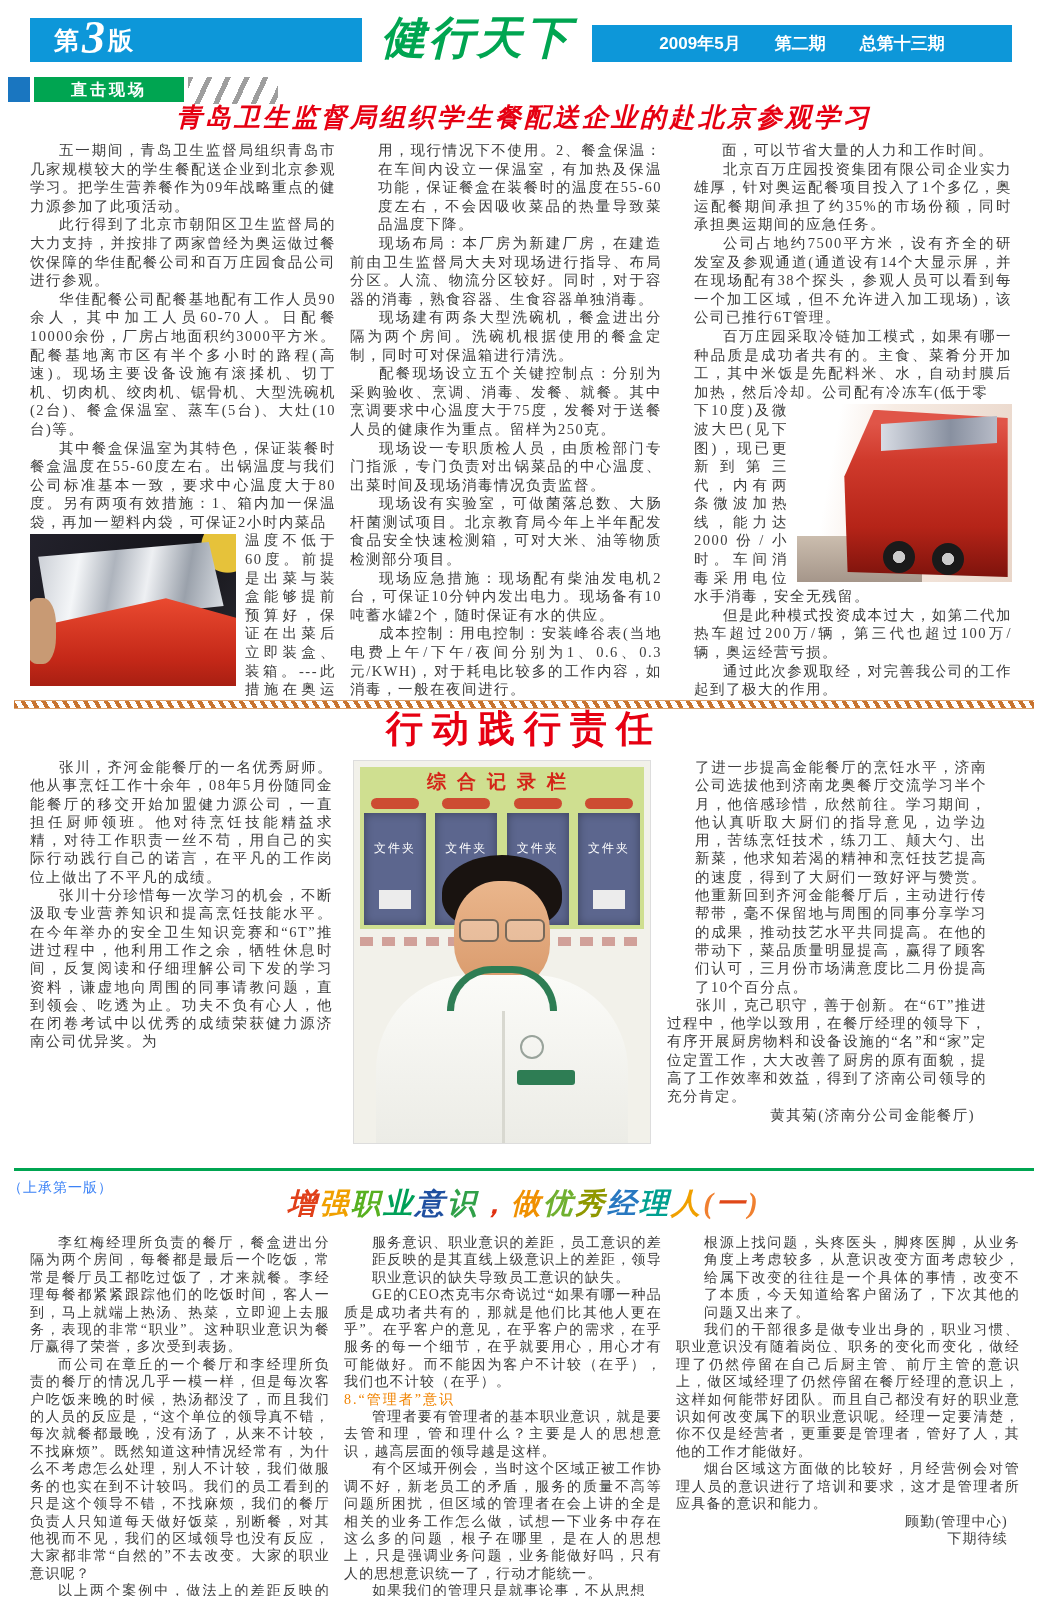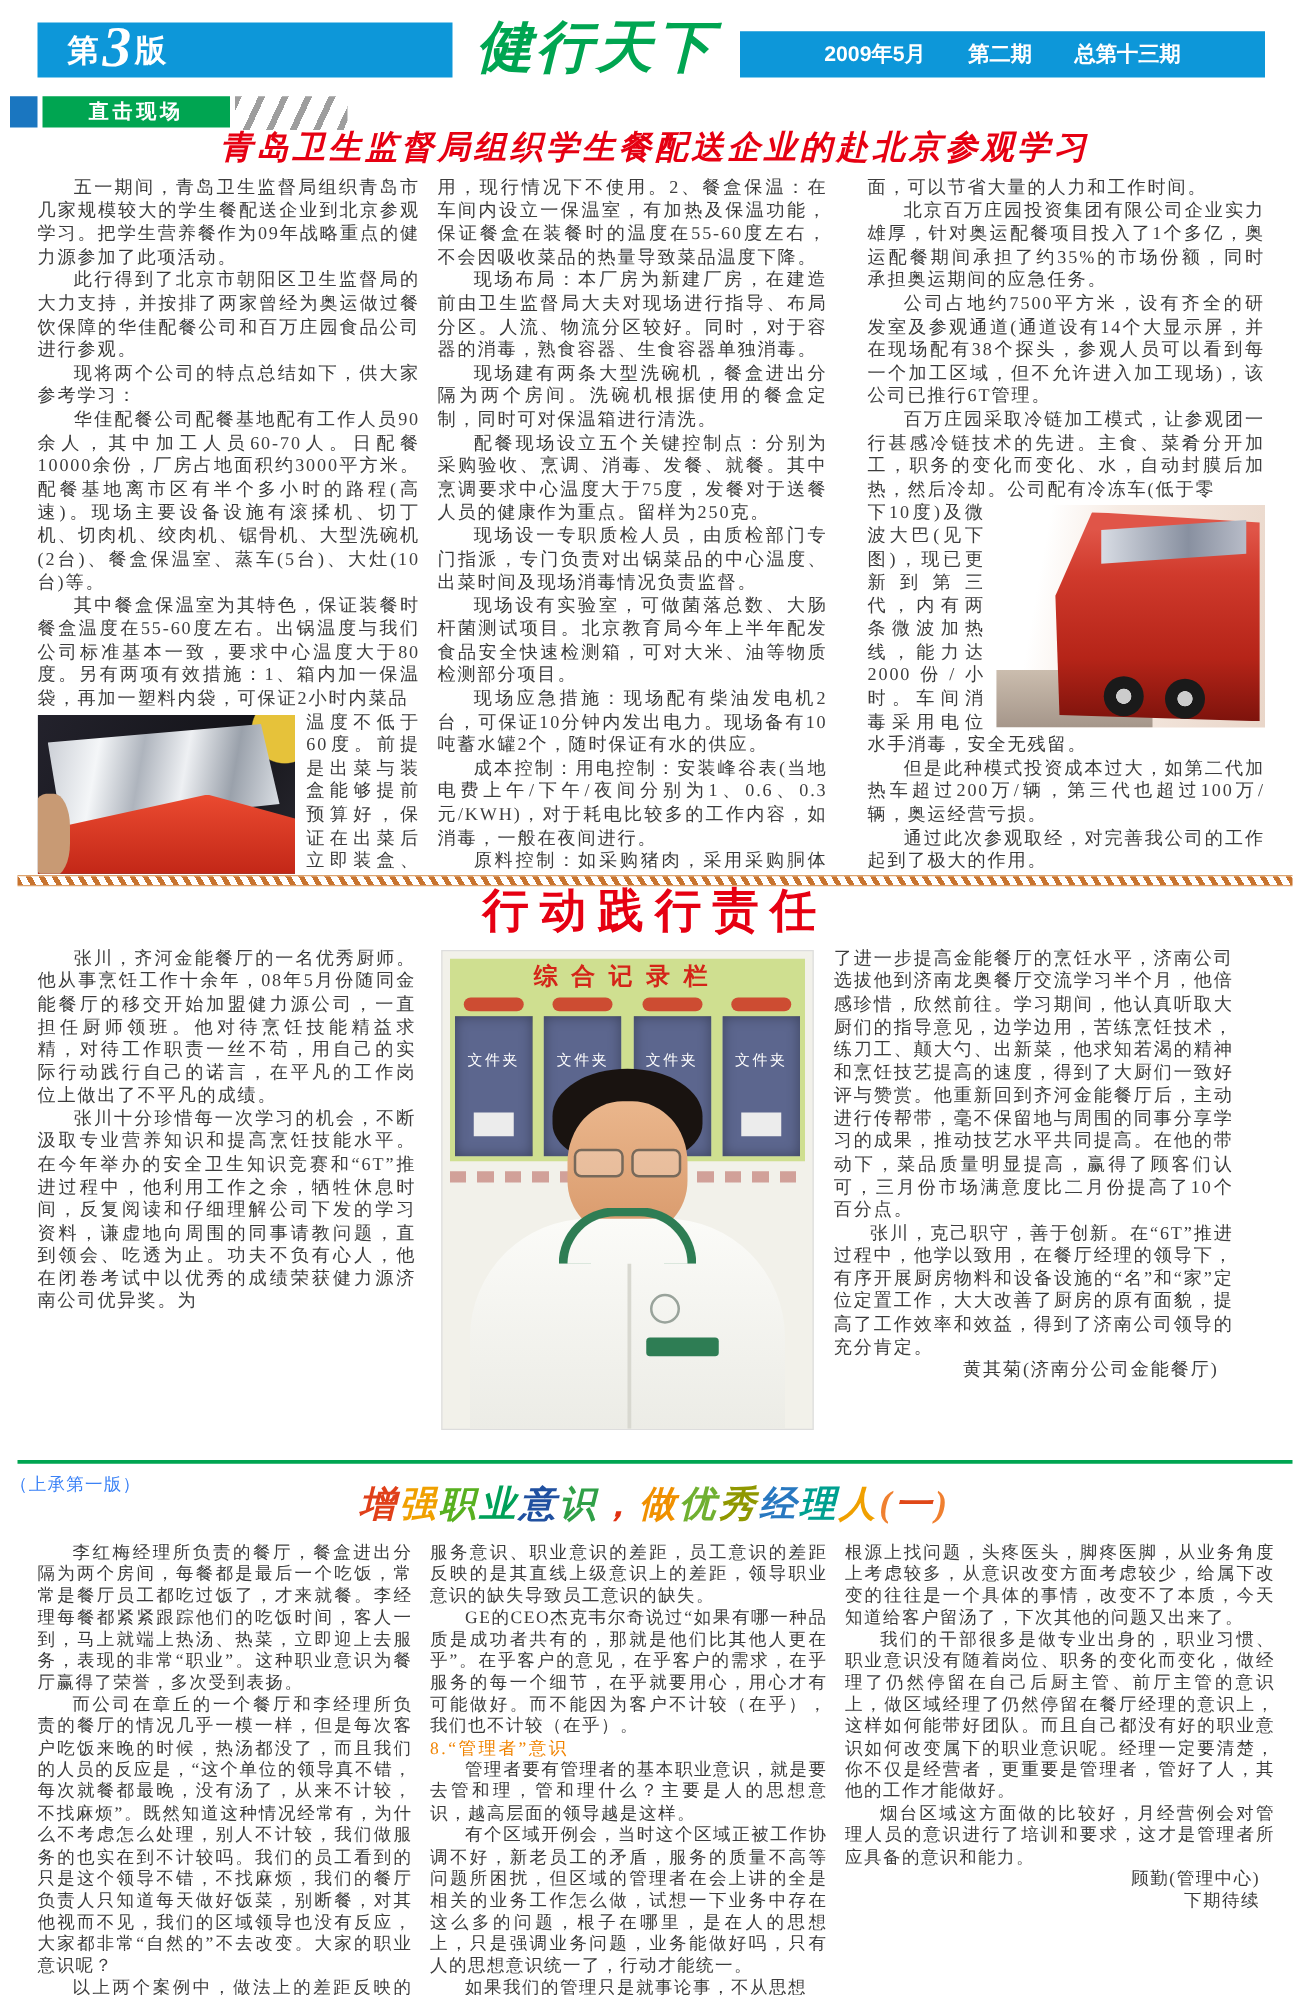--- a/index.html
+++ b/index.html
@@ -36,21 +36,21 @@
   .rope{position:absolute;left:14px;top:700px;width:1020px;height:7px;
     background:repeating-linear-gradient(60deg,#c8732e 0 4px,#fff 4px 9px);
     border-top:1px solid #dca36e;border-bottom:1px solid #dca36e;}
   .greenline{position:absolute;left:14px;top:1168px;width:1020px;height:3px;background:#00a551;}
   .cont-note{position:absolute;left:8px;top:1179px;color:#3b82f6;font-size:14px;letter-spacing:1px;}
 
   
   .cols{display:flex;align-items:flex-start;}
   .cols p{margin:0;text-align:justify;text-indent:2em;}
   .byline{text-align:right !important;text-indent:0 !important;padding-right:12px;}
-  .nfi > p:first-child{text-indent:0;}
+  .nfi > p:first-child{text-indent:0;margin-left:28px;}
   .sub{color:#f08300 !important;text-indent:0 !important;letter-spacing:2px;}
 
   .a1{position:absolute;left:30px;top:141px;width:988px;height:558px;overflow:hidden;
     font-size:14.5px;line-height:18.6px;letter-spacing:1.5px;color:#3c3c3c;}
   .a1 .c1{width:306px;}
   .a1 .c2{width:312px;margin-left:14px;}
   .a1 .c3{width:318px;margin-left:32px;}
 
   .a2{position:absolute;left:30px;top:758px;width:988px;height:402px;overflow:hidden;
     font-size:14.5px;line-height:18.3px;letter-spacing:1.5px;color:#3c3c3c;}
@@ -134,21 +134,20 @@
   <span class="tag-square"></span>
   <span class="tag-box">直击现场</span>
   <span class="tag-stripes"></span>
 
   <h2 class="a1-title">青岛卫生监督局组织学生餐配送企业的赴北京参观学习</h2>
   <section class="a1 cols">
     <div class="c1">
       <div>
           <p>五一期间，青岛卫生监督局组织青岛市几家规模较大的学生餐配送企业到北京参观学习。把学生营养餐作为09年战略重点的健力源参加了此项活动。</p>
           <p>此行得到了北京市朝阳区卫生监督局的大力支持，并按排了两家曾经为奥运做过餐饮保障的华佳配餐公司和百万庄园食品公司进行参观。</p>
-          <p>现将两个公司的特点总结如下，供大家参考学习：</p>
           <p>华佳配餐公司配餐基地配有工作人员90余人，其中加工人员60-70人。日配餐10000余份，厂房占地面积约3000平方米。配餐基地离市区有半个多小时的路程(高速)。现场主要设备设施有滚揉机、切丁机、切肉机、绞肉机、锯骨机、大型洗碗机(2台)、餐盒保温室、蒸车(5台)、大灶(10台)等。</p>
           <p>其中餐盒保温室为其特色，保证装餐时餐盒温度在55-60度左右。出锅温度与我们公司标准基本一致，要求中心温度大于80度。另有两项有效措施：1、箱内加一保温袋，再加一塑料内袋，可保证2小时内菜品</p>
         </div>
       <div class="wrapblock">
         <div class="bag-img">
           <div class="bag-foil"></div>
           <div class="bag-front"></div>
           <div class="bag-hand"></div>
         </div>
         <p class="noindent" style="text-indent:0">温度不低于60度。前提是出菜与装盒能够提前预算好，保证在出菜后立即装盒、装箱。---此措施在奥运期间使</p>
@@ -165,21 +164,21 @@
           <p>现场应急措施：现场配有柴油发电机2台，可保证10分钟内发出电力。现场备有10吨蓄水罐2个，随时保证有水的供应。</p>
           <p>成本控制：用电控制：安装峰谷表(当地电费上午/下午/夜间分别为1、0.6、0.3元/KWH)，对于耗电比较多的工作内容，如消毒，一般在夜间进行。</p>
           <p>原料控制：如采购猪肉，采用采购胴体回来再加工的方式，避免浪费。</p>
         </div>
     </div>
     <div class="c3">
       <div class="nfi">
           <p>面，可以节省大量的人力和工作时间。</p>
           <p>北京百万庄园投资集团有限公司企业实力雄厚，针对奥运配餐项目投入了1个多亿，奥运配餐期间承担了约35%的市场份额，同时承担奥运期间的应急任务。</p>
           <p>公司占地约7500平方米，设有齐全的研发室及参观通道(通道设有14个大显示屏，并在现场配有38个探头，参观人员可以看到每一个加工区域，但不允许进入加工现场)，该公司已推行6T管理。</p>
-          <p>百万庄园采取冷链加工模式，让参观团一行甚感冷链技术的先进。主食、菜肴分开加工，职务的变化而变化、水，自动封膜后加热，然后冷却。公司配有冷冻车(低于零</p>
+          <p>百万庄园采取冷链加工模式，如果有哪一种品质是成功者共有的。主食、菜肴分开加工，其中米饭是先配料米、水，自动封膜后加热，然后冷却。公司配有冷冻车(低于零</p>
         </div>
       <div class="wrapblock">
         <div class="bus-img">
           <div class="bus-ground"></div>
           <div class="bus-body"></div>
           <div class="bus-window"></div>
           <div class="bus-wheel w1"></div>
           <div class="bus-wheel w2"></div>
         </div>
         <p style="text-indent:0">下10度)及微波大巴(见下图)，现已更新到第三代，内有两条微波加热线，能力达2000份/小时。车间消毒采用电位水手消毒，安全无残留。</p>

